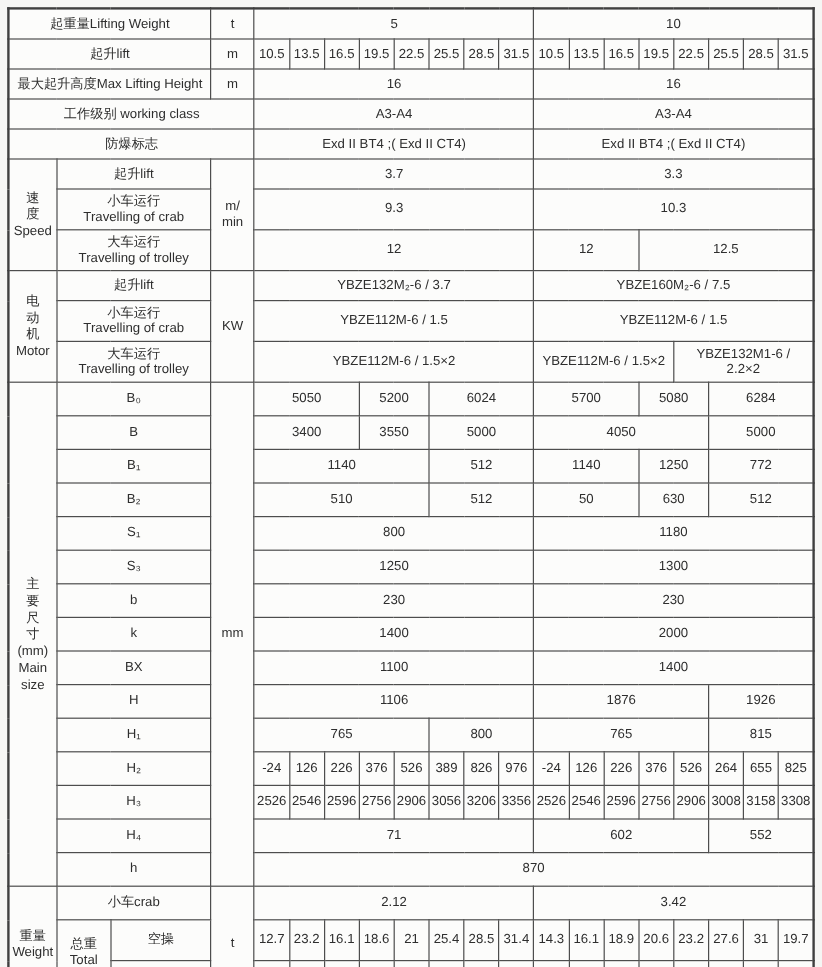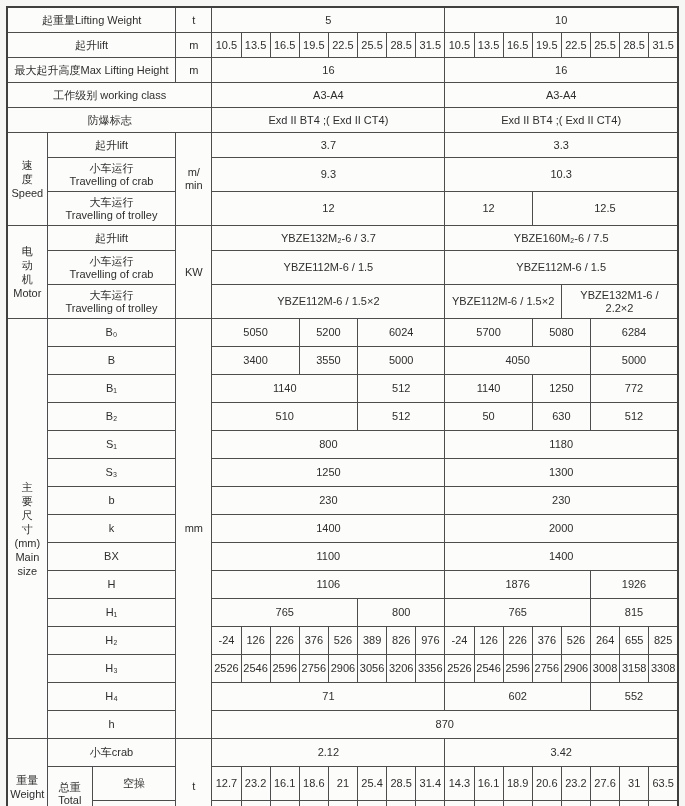--- a/index.html
+++ b/index.html
@@ -266,21 +266,21 @@
           <td>25.4</td>
           <td>28.5</td>
           <td>31.4</td>
           <td>14.3</td>
           <td>16.1</td>
           <td>18.9</td>
           <td>20.6</td>
           <td>23.2</td>
           <td>27.6</td>
           <td>31</td>
-          <td>63.5</td>
+          <td>19.7</td>
         </tr>
         <tr class="rt">
           <td class="lbl">地操</td>
           <td>11.3</td>
           <td>12.8</td>
           <td>14.7</td>
           <td>17.2</td>
           <td>19.6</td>
           <td>24</td>
           <td>27.1</td>

